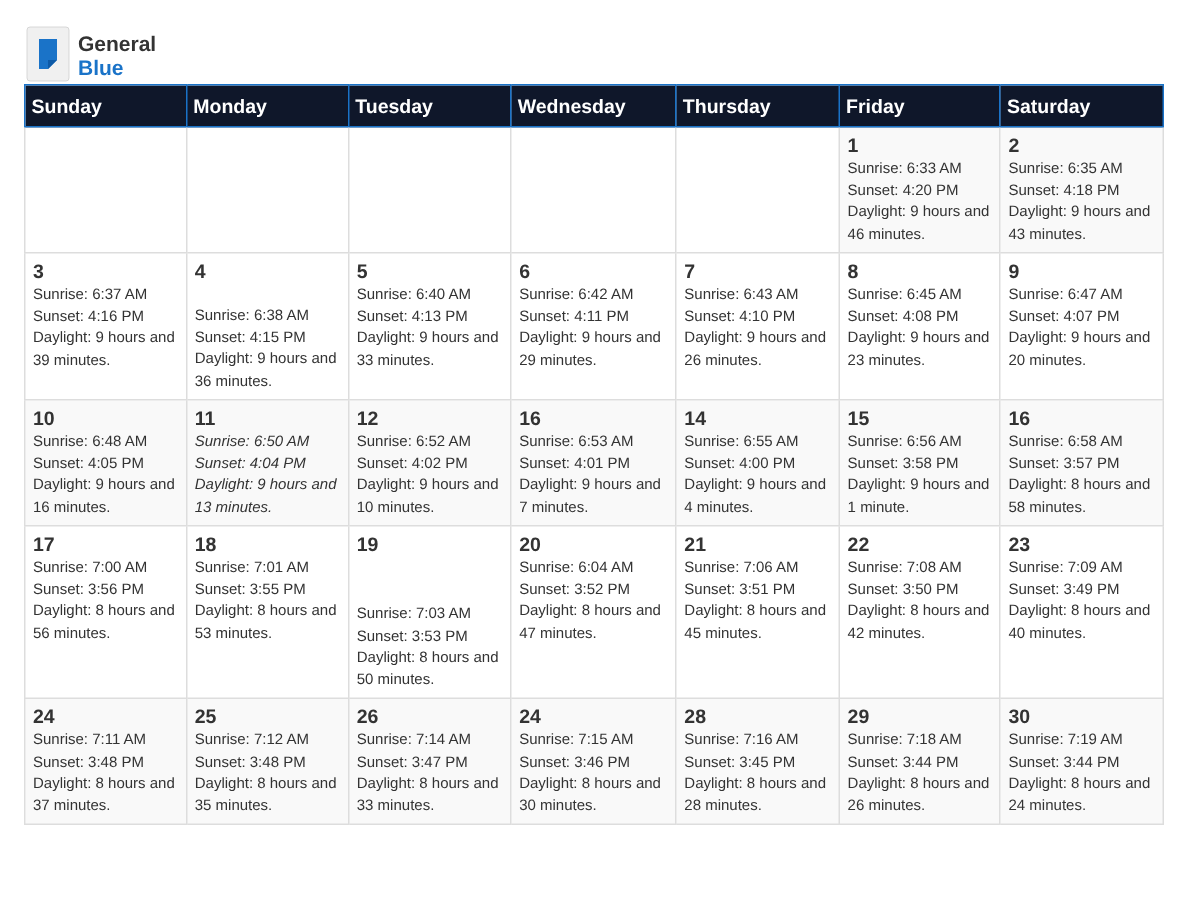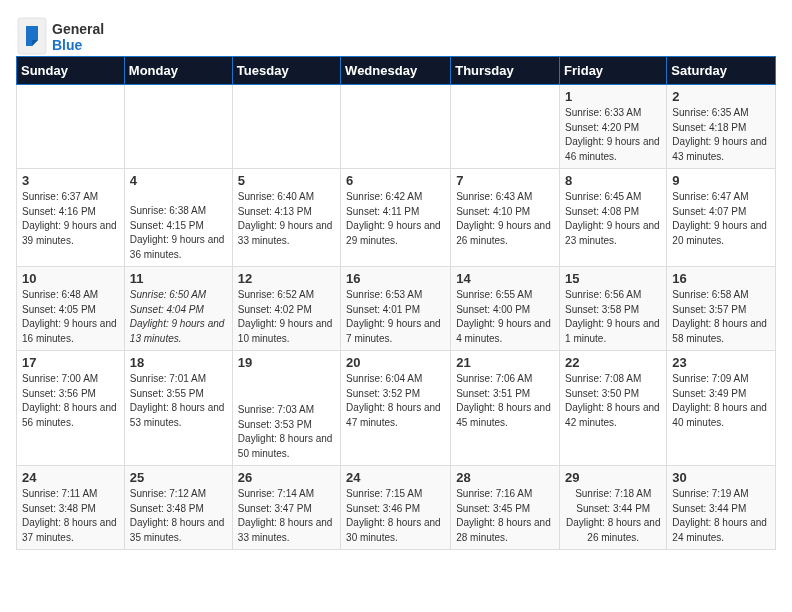--- a/index.html
+++ b/index.html
@@ -288,21 +288,21 @@
 Daylight: 8 hours and 30 minutes.</div>
         </td>
         <td>
           <span class="day-number">28</span>
           <div class="day-info" style="white-space: pre-line;">Sunrise: 7:16 AM
 Sunset: 3:45 PM
 Daylight: 8 hours and 28 minutes.</div>
         </td>
         <td>
           <span class="day-number">29</span>
-          <div class="day-info" style="white-space: pre-line; text-align: center;">Sunrise: 7:18 AM
+          <div class="day-info" style="white-space: pre-line;">Sunrise: 7:18 AM
 Sunset: 3:44 PM
 Daylight: 8 hours and 26 minutes.</div>
         </td>
         <td>
           <span class="day-number">30</span>
           <div class="day-info" style="white-space: pre-line;">Sunrise: 7:19 AM
 Sunset: 3:44 PM
 Daylight: 8 hours and 24 minutes.</div>
         </td>
       </tr>

